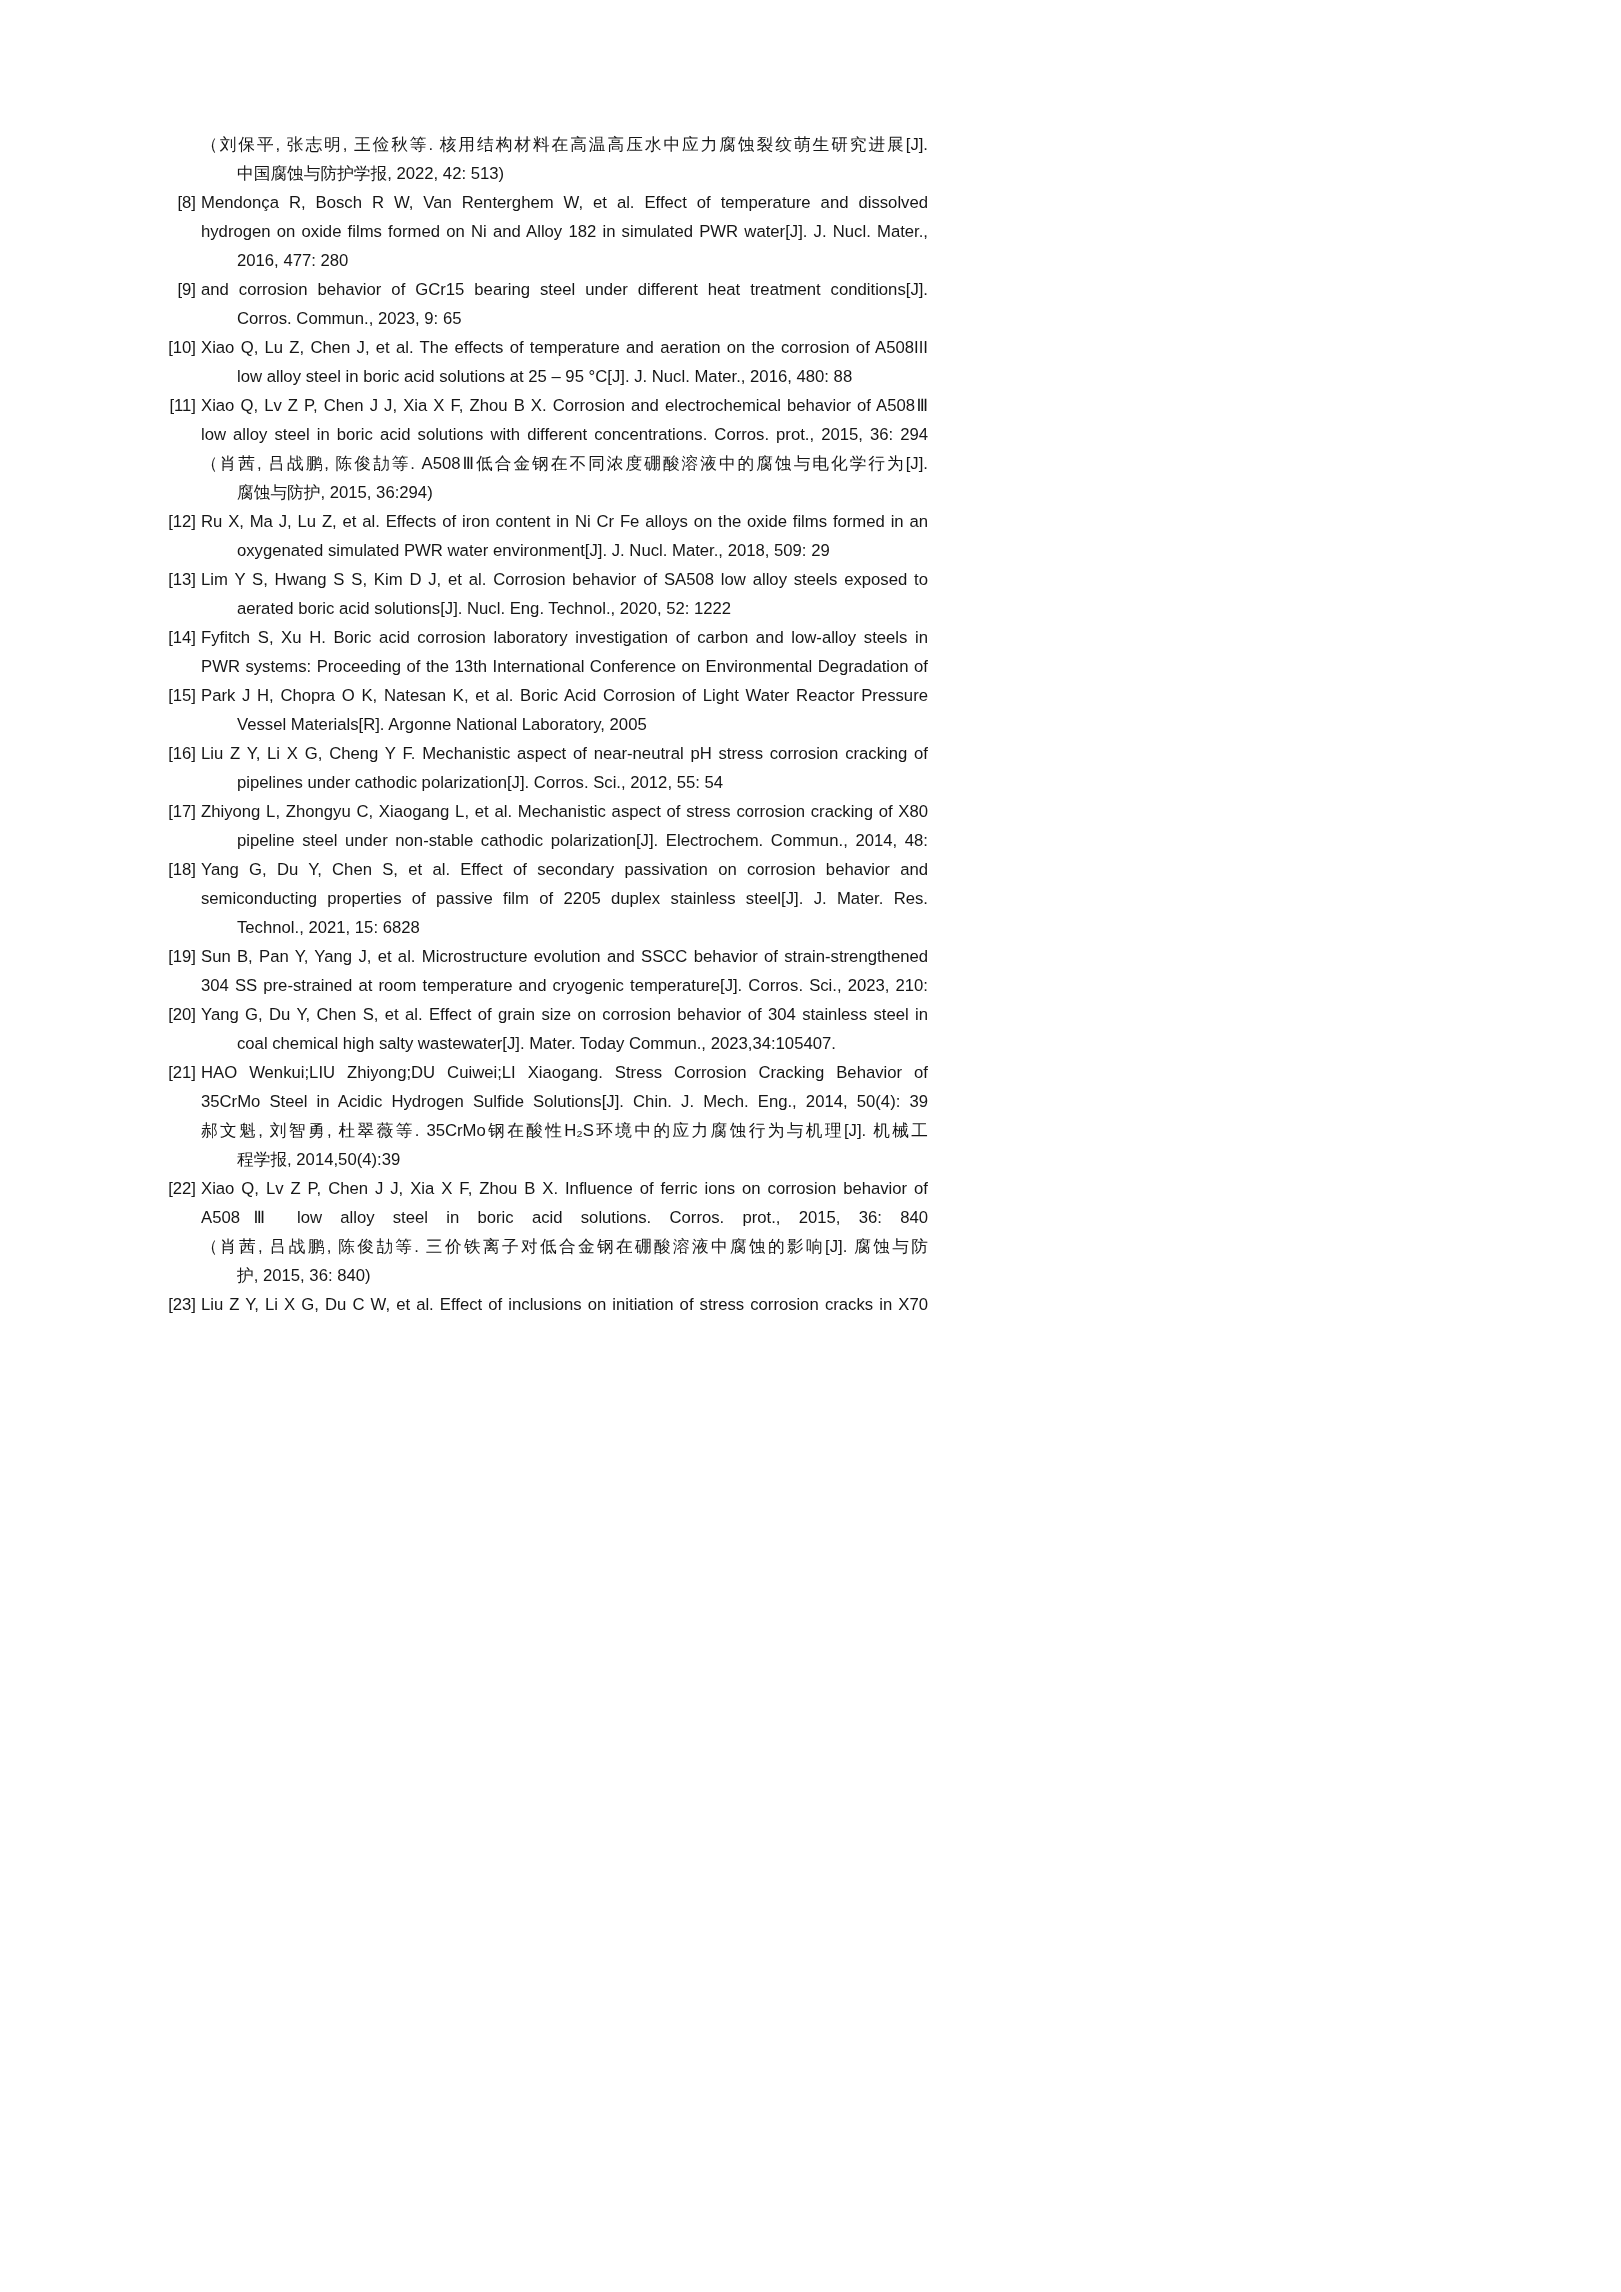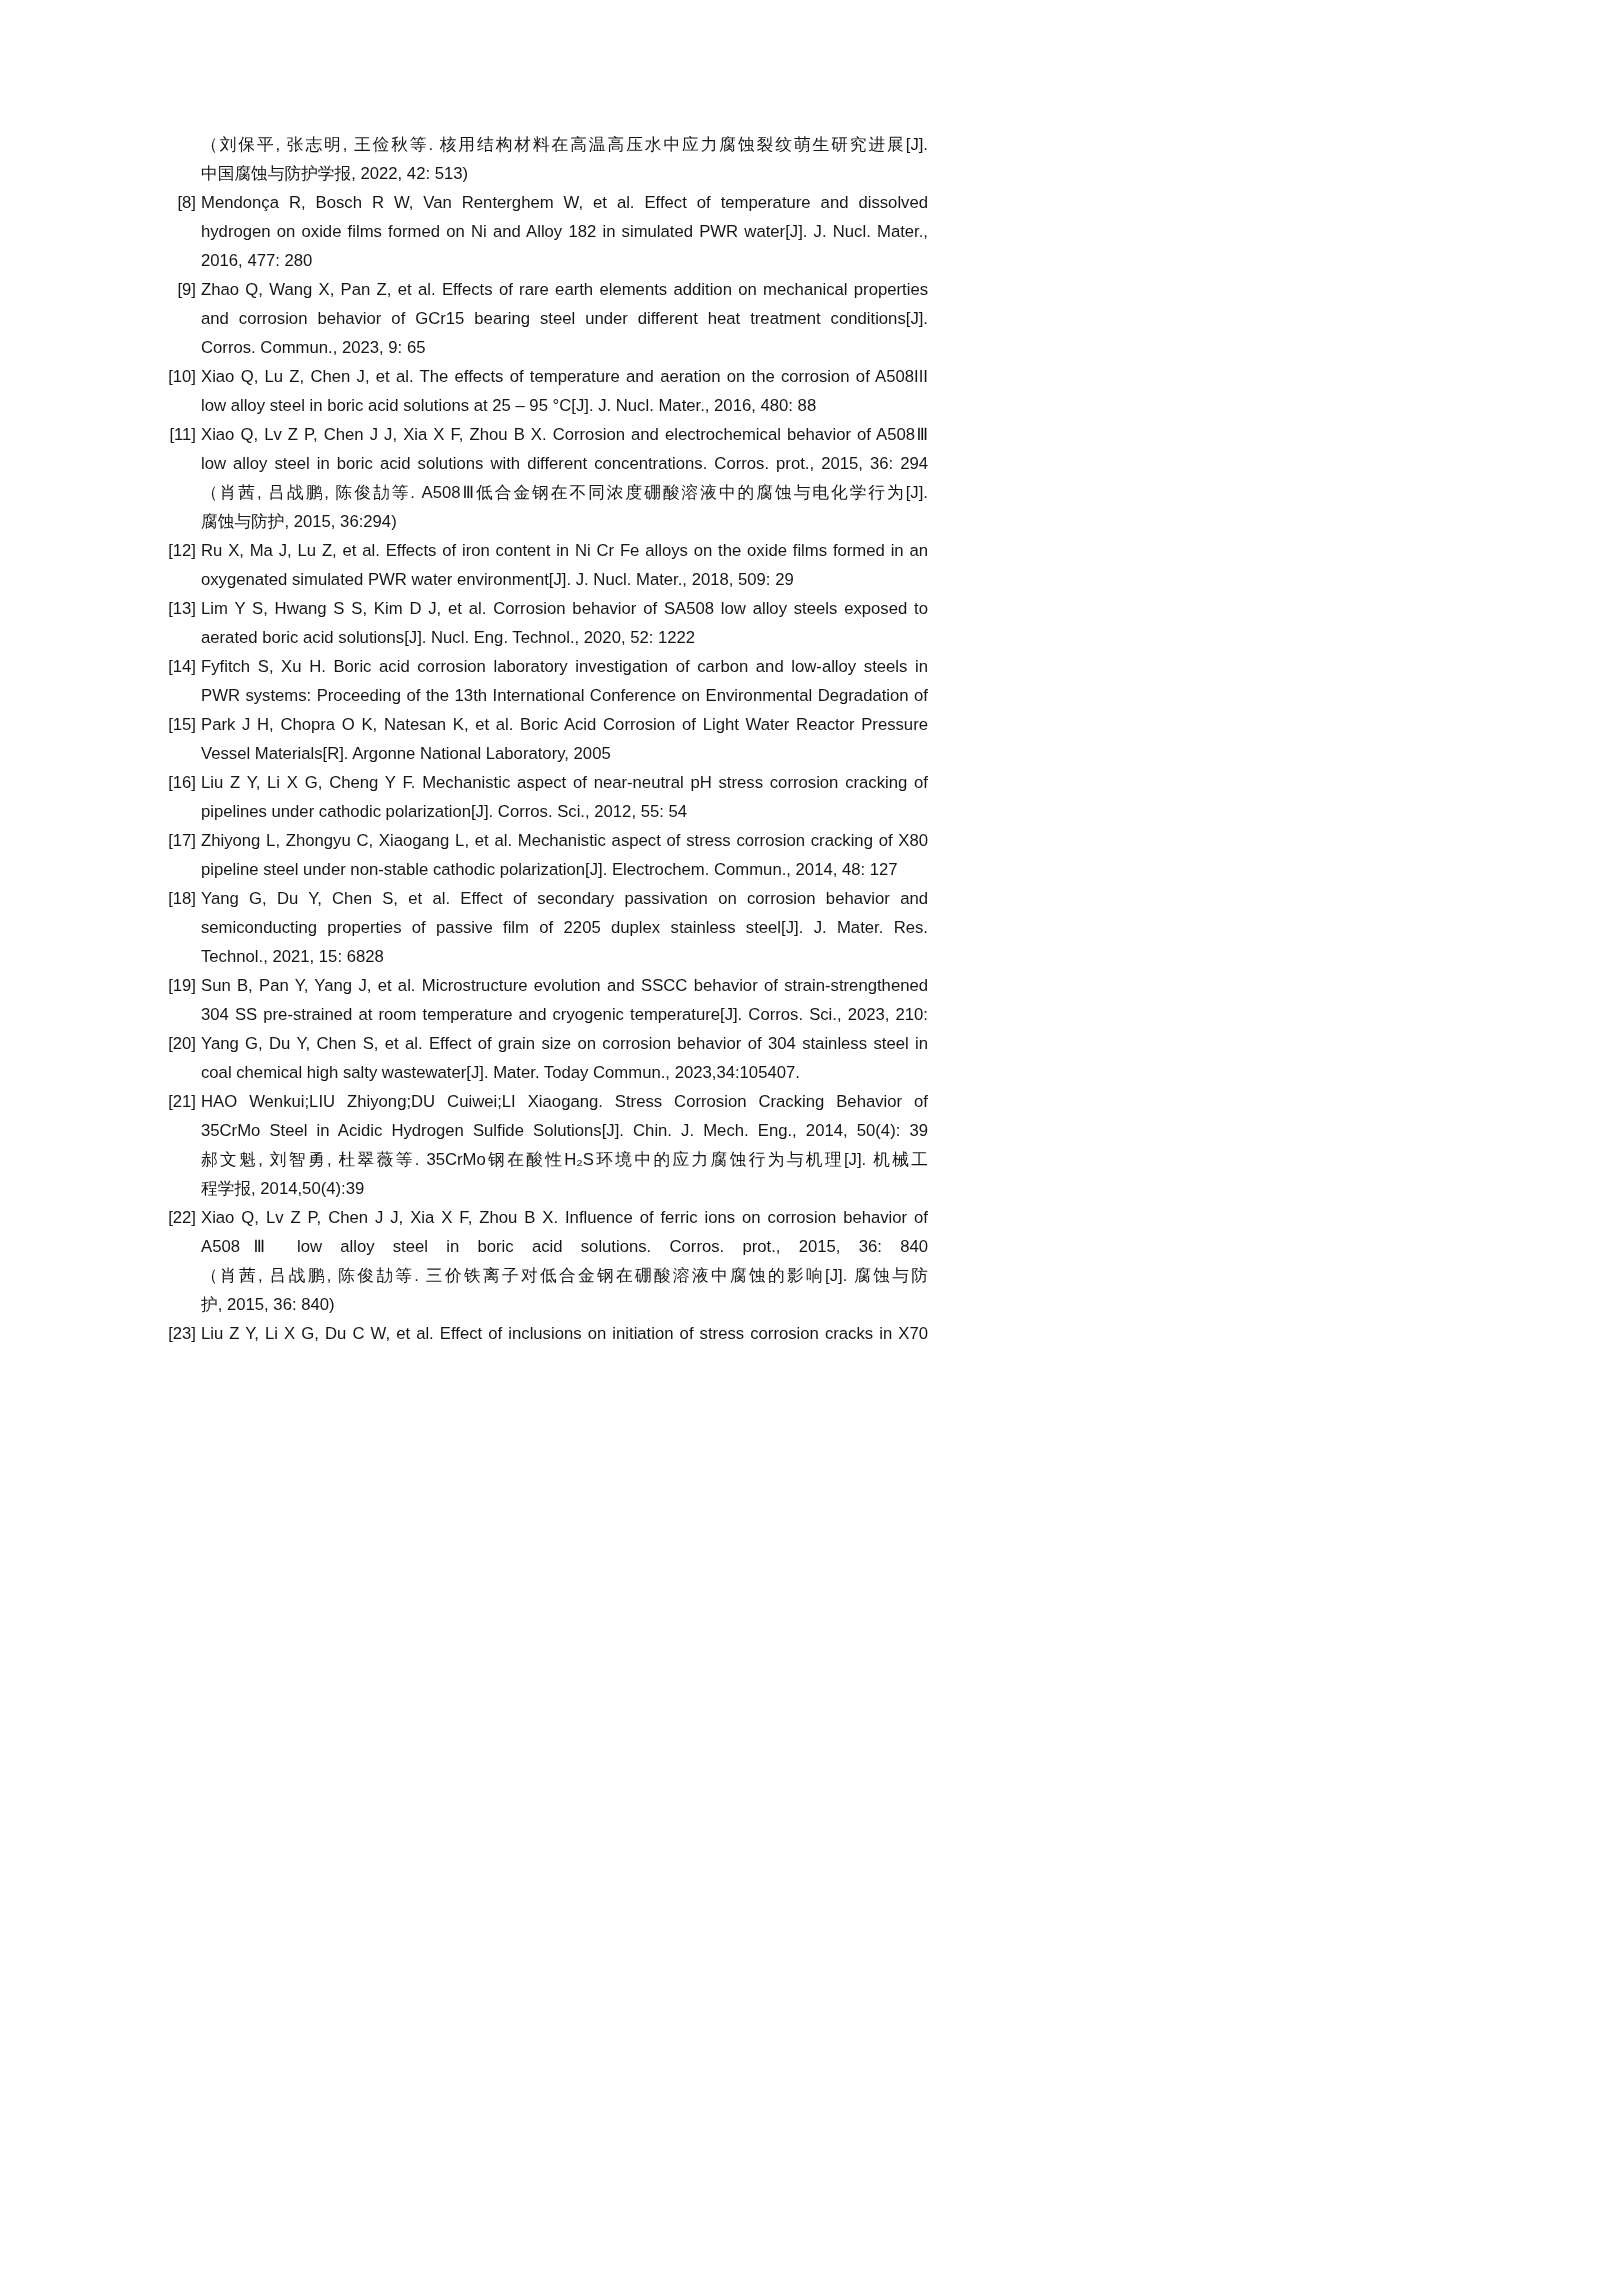--- a/index.html
+++ b/index.html
@@ -34,20 +34,21 @@
     white-space: nowrap;
   }
   .line {
     text-align: justify;
     text-align-last: justify;
     height: 29px;
     overflow: hidden;
   }
   .line.last {
     text-align-last: left;
+    margin-left: 36px;
   }
 </style>
 </head>
 <body>
 
 <div class="page">
   <div class="content">
       <div class="ref">
         <span class="ref-label"></span>
         <div>
@@ -59,21 +60,20 @@
         <span class="ref-label">[8]</span>
         <div>
           <div class="line">Mendonça R, Bosch R W, Van Renterghem W, et al. Effect of temperature and dissolved</div>
           <div class="line">hydrogen on oxide films formed on Ni and Alloy 182 in simulated PWR water[J]. J. Nucl. Mater.,</div>
           <div class="line last">2016, 477: 280</div>
         </div>
       </div>
       <div class="ref">
         <span class="ref-label">[9]</span>
         <div>
-          <div class="line">Zhao Q, Wang X, Pan Z, et al. Effects of rare earth elements addition on mechanical properties</div>
           <div class="line">and corrosion behavior of GCr15 bearing steel under different heat treatment conditions[J].</div>
           <div class="line last">Corros. Commun., 2023, 9: 65</div>
         </div>
       </div>
       <div class="ref">
         <span class="ref-label">[10]</span>
         <div>
           <div class="line">Xiao Q, Lu Z, Chen J, et al. The effects of temperature and aeration on the corrosion of A508III</div>
           <div class="line last">low alloy steel in boric acid solutions at 25 – 95 °C[J]. J. Nucl. Mater., 2016, 480: 88</div>
         </div>

